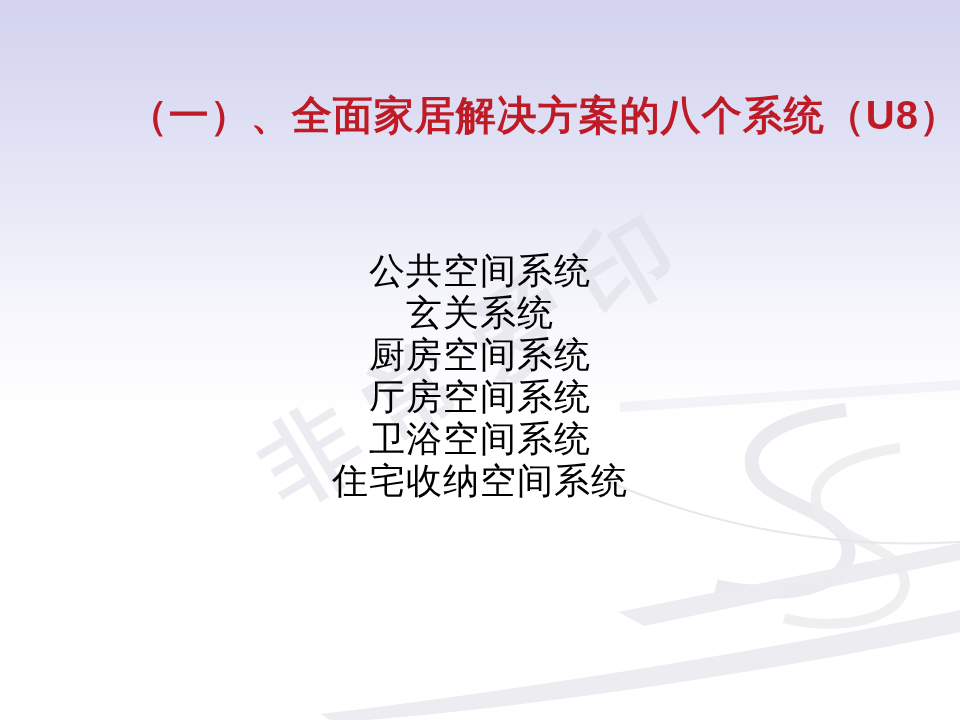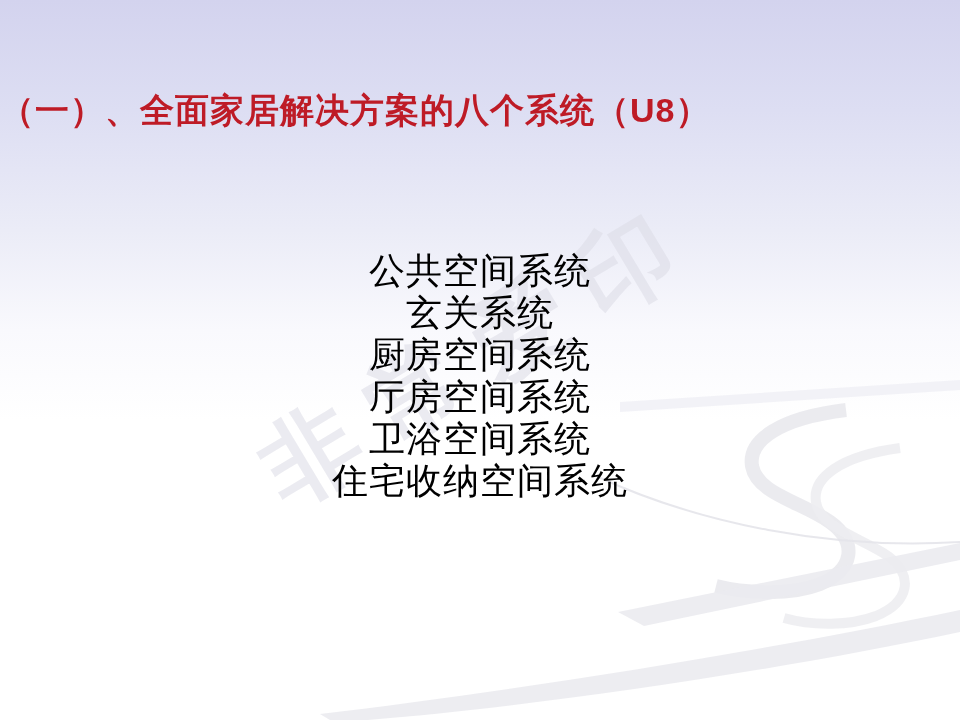--- a/index.html
+++ b/index.html
@@ -42,22 +42,22 @@
     transform: rotate(-31deg);
     white-space: nowrap;
     user-select: none;
   }
   .title {
     position: absolute;
     top: 88px;
     left: 0;
     width: 100%;
     margin: 0;
-    text-align: left;
-    font-size: 34px;
+    text-align: right;
+    font-size: 40px;
     font-weight: bold;
     letter-spacing: 1px;
     color: var(--color-title, #be1b26);
   }
   .systems {
     position: absolute;
     top: 250px;
     left: 0;
     width: 100%;
     margin: 0;

